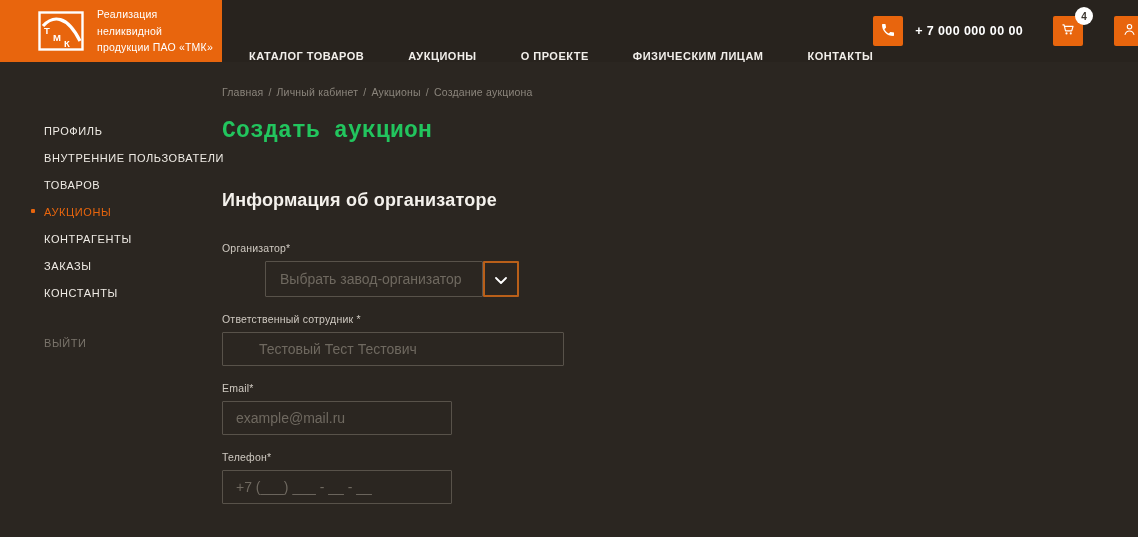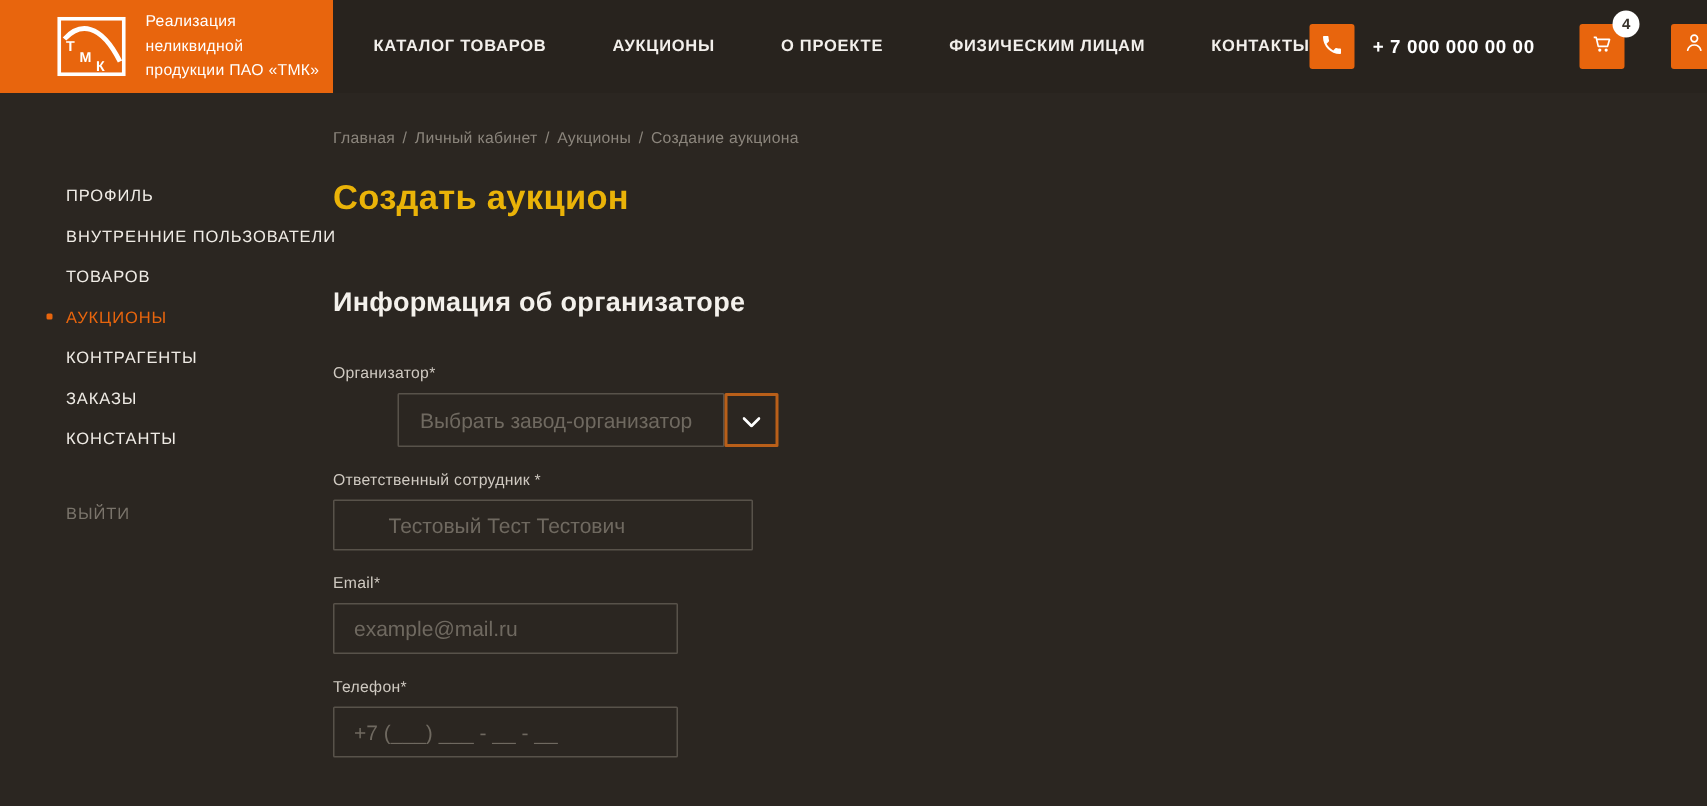--- a/index.html
+++ b/index.html
@@ -9,21 +9,21 @@
     background:#2b2621; font-family:"Liberation Sans", sans-serif;
   }
   
   .header { height:62px; background:#28231e; display:flex; align-items:stretch; }
   .logo-block {
     width:222px; flex-shrink:0; background:#e8650d; display:flex; align-items:center;
     gap:13px; padding-left:38px; cursor:pointer;
   }
   .logo-mark { width:46px; height:40px; flex-shrink:0; }
   .logo-tagline { color:#ffffff; font-size:10.5px; line-height:1.6; letter-spacing:.2px; }
-  .nav { display:flex; align-items:center; gap:44px; margin-left:27px; }
+  .nav { display:flex; align-items:flex-end; gap:44px; margin-left:27px; }
   .nav a { color:#f2efeb; font-size:11px; font-weight:bold; letter-spacing:.5px; text-decoration:none; white-space:nowrap; }
   .header-right { margin-left:auto; display:flex; align-items:center; padding-right:46px; }
   .icon-btn {
     width:30px; height:30px; background:#e8650d; border:none; border-radius:2px;
     display:flex; align-items:center; justify-content:center; cursor:pointer; flex-shrink:0;
   }
   .phone-number { color:#ffffff; font-size:12.5px; font-weight:bold; letter-spacing:.4px; margin:0 30px 0 12px; white-space:nowrap;text-align:right; }
   .cart-wrap { position:relative; margin-right:31px; }
   .cart-badge {
     position:absolute; top:-9px; right:-10px; width:18px; height:18px; border-radius:50%;
@@ -40,32 +40,32 @@
     letter-spacing:.6px; margin-bottom:15px; text-decoration:none; white-space:nowrap;
   }
   .side-item.active { color:#e8650d; }
   .side-bullet { position:absolute; left:-13px; top:3px; width:4px; height:4px; background:#e8650d; border-radius:1px; }
   .side-logout { display:block; color:#7a746b; font-size:11px; font-weight:normal; letter-spacing:.6px; margin-top:38px; text-decoration:none; }
 
   .main { flex:1; padding-top:24px; }
   .breadcrumb { font-size:10.5px; color:#8b857c; letter-spacing:.2px; }
   .breadcrumb a { color:#8b857c; text-decoration:none; }
   .crumb-sep { margin:0 5px; color:#8b857c; }
-  .page-title { color:#eab308; font-size:23px; font-weight:bold; margin-top:20px; letter-spacing:.2px; }
+  .page-title { color:#22c55e; font-size:23px; font-weight:bold; margin-top:20px; letter-spacing:.2px;font-family:Liberation Mono, monospace; }
   .section-heading { color:#f4f1ec; font-size:18px; font-weight:bold; margin-top:46px; letter-spacing:.2px; }
   .form { margin-top:31px; }
   .field { margin-bottom:16px; }
   .field-label { display:block; font-size:10.5px; color:#cfc9c1; margin-bottom:7px; letter-spacing:.2px; }
   .text-input {
     display:block; background:transparent; border:1px solid #58524a; height:34px;
     padding:0 13px; font-size:14px; color:#aaa39a; outline:none; border-radius:1px;
     font-family:"Liberation Sans", sans-serif;
   }
   .text-input::placeholder { color:#6f6960; opacity:1; }
-  .w-employee { width:280px;padding-left:36px; }
+  .w-employee { width:342px;padding-left:36px; }
   .w-email { width:230px; }
   .select-row { display:flex; }
   .select-box {
     width:218px; height:36px; border:1px solid #58524a; border-radius:1px;
     display:flex; align-items:center; padding:0 14px; color:#6f6960; font-size:14px; cursor:pointer;margin-left:43px;
   }
   .select-btn {
     width:36px; height:36px; border:2px solid #b95f19; background:transparent;
     display:flex; align-items:center; justify-content:center; cursor:pointer; border-radius:1px;
   }

